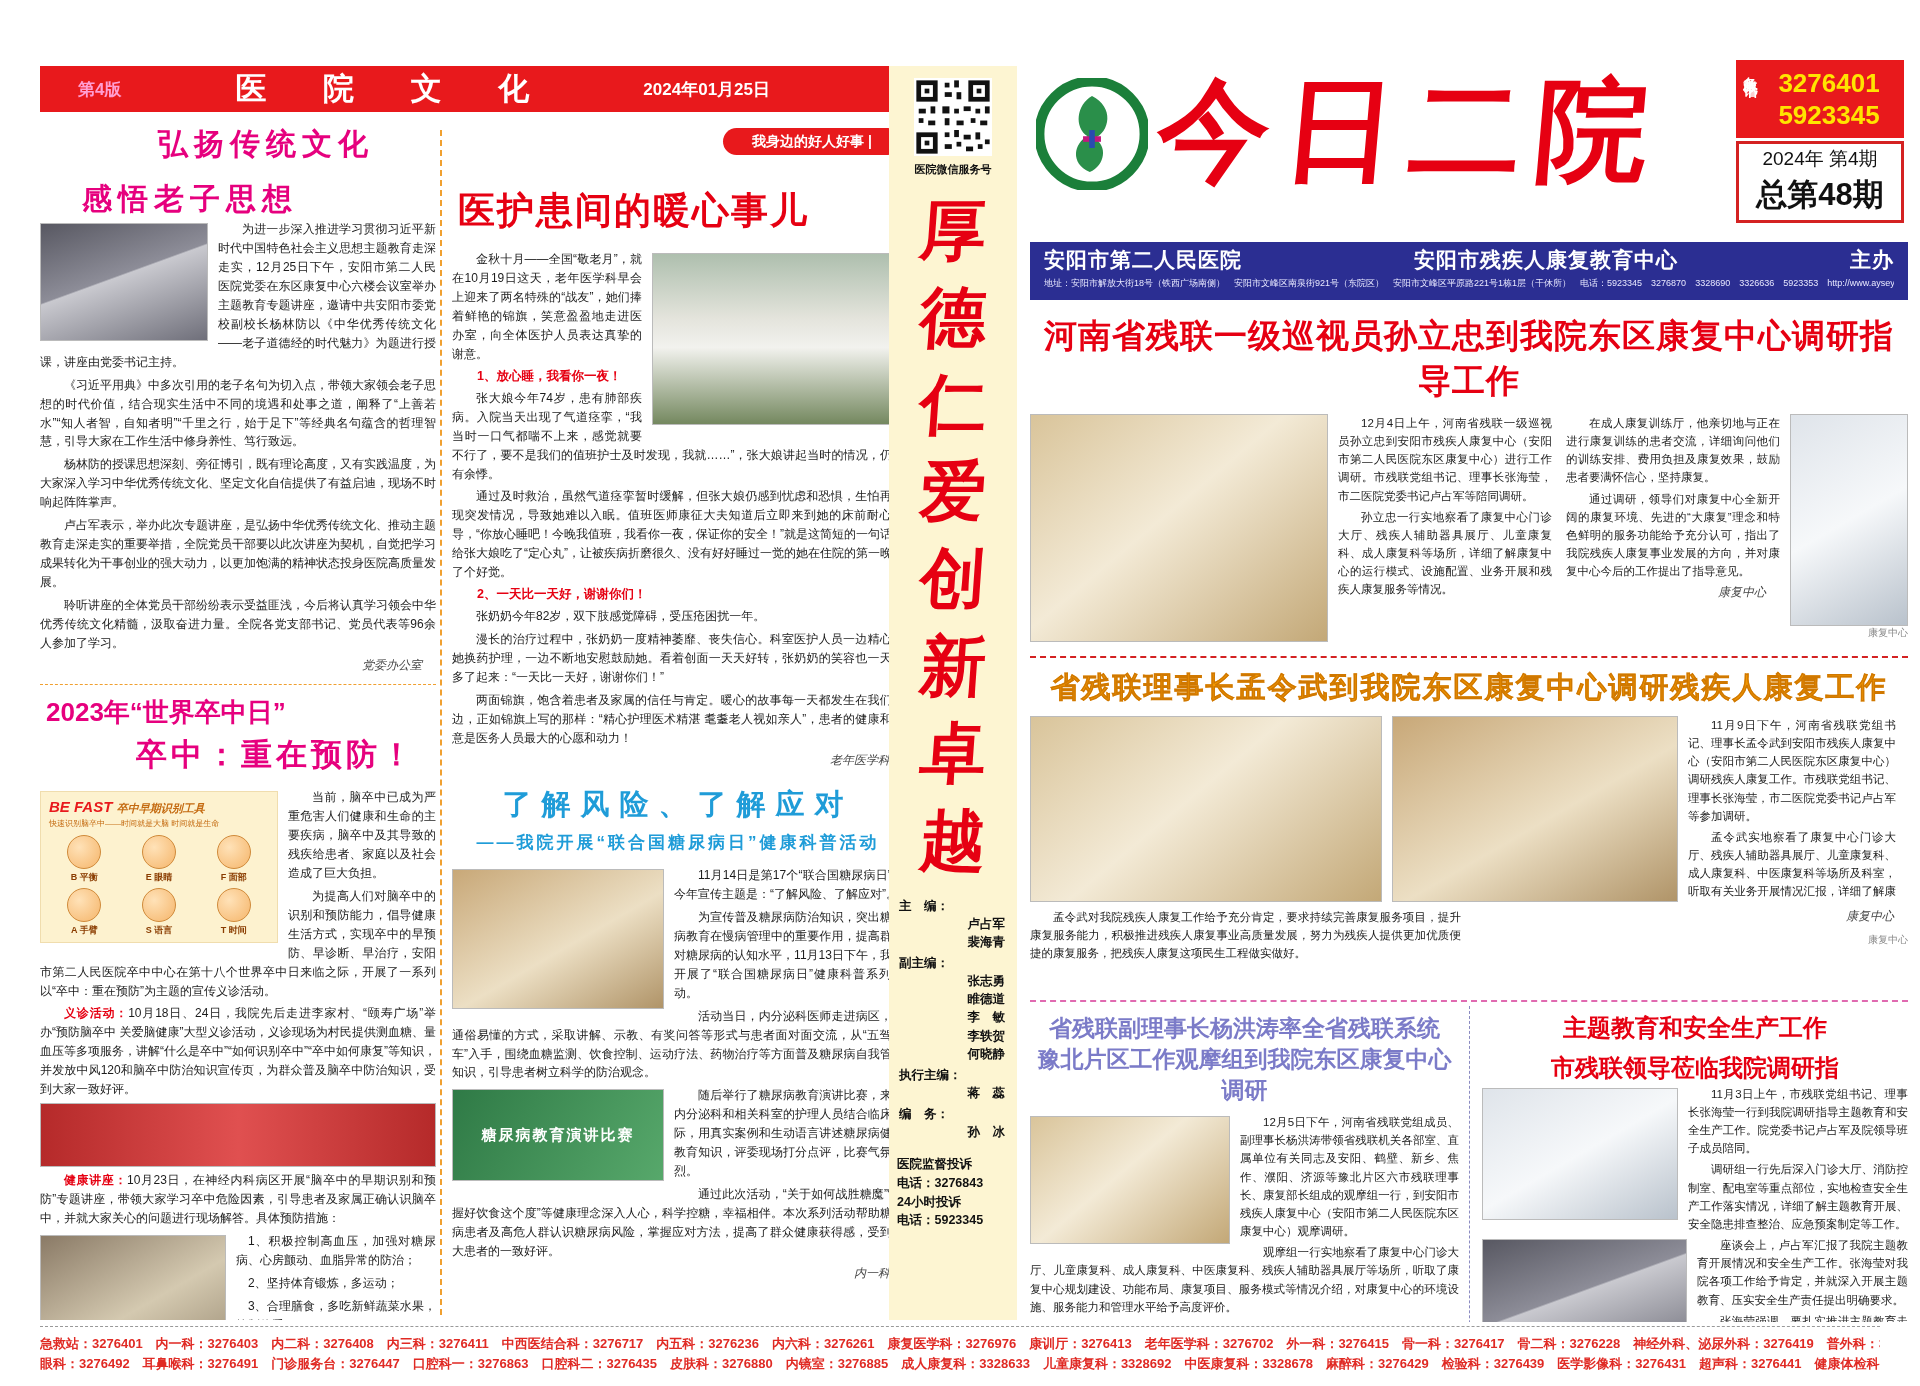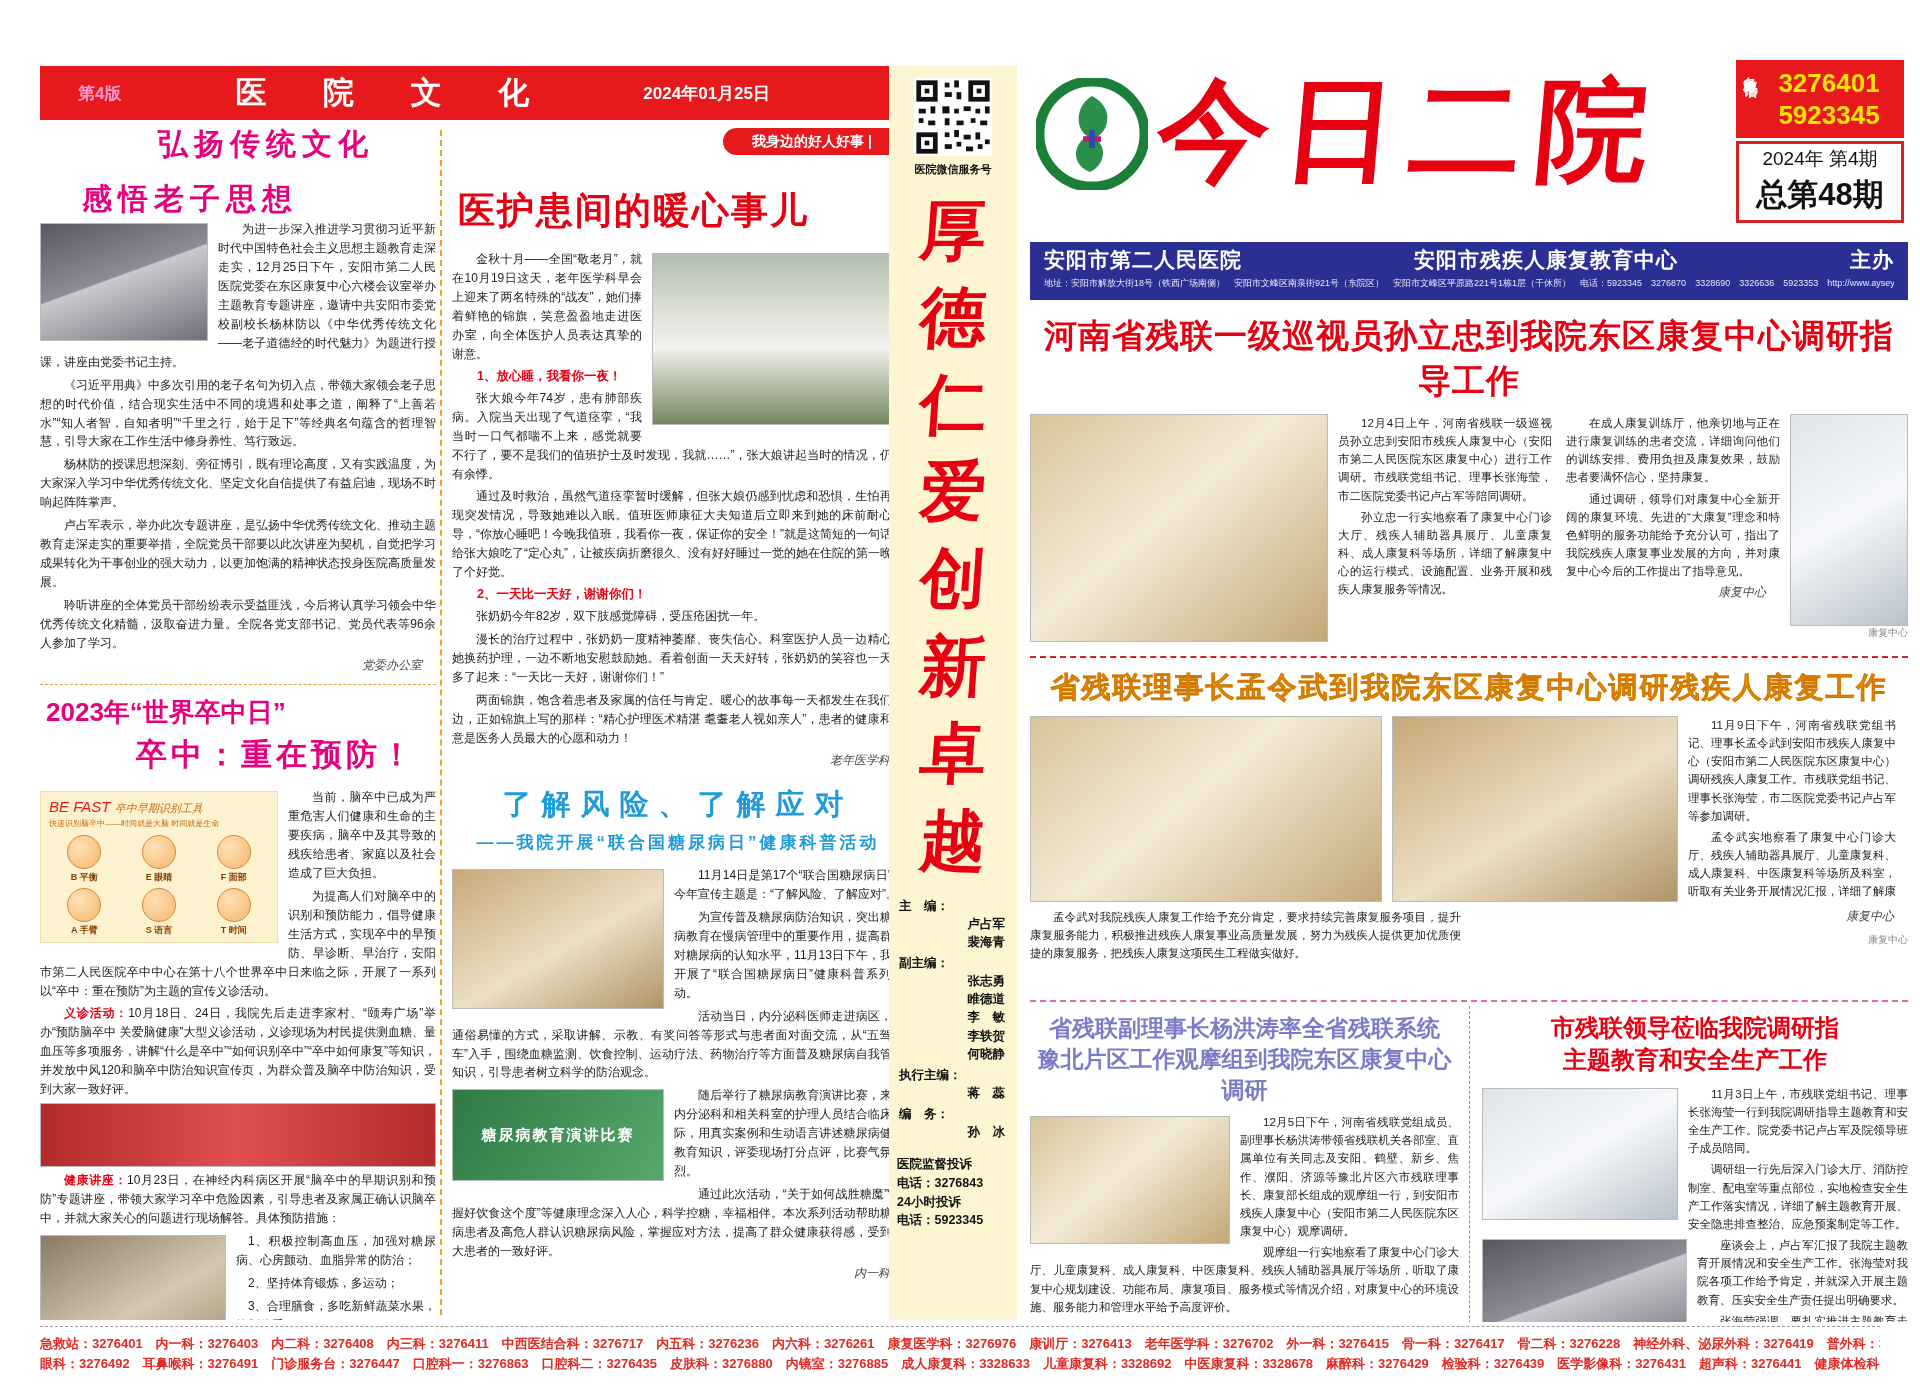--- a/index.html
+++ b/index.html
@@ -1,21 +1,21 @@
 <!DOCTYPE html>
 <html><head>
 <meta charset="utf-8">
 <style>
   * { margin:0; padding:0; box-sizing:border-box; }
   html,body { background:#ffffff; }
   body { font-family:"Liberation Sans","DejaVu Sans",sans-serif; width:1920px; height:1386px; position:relative; overflow:hidden; }
   .page { position:absolute; inset:0; background:#fff; }
 
   
-  .lheader { position:absolute; left:40px; top:66px; width:895px; height:54px; background:#e8191c; color:#fff; display:flex; align-items:center; }
+  .lheader { position:absolute; left:40px; top:66px; width:895px; height:46px; background:#e8191c; color:#fff; display:flex; align-items:center; }
   .lheader .edition { color:#ff9ed2; font-size:17px; font-weight:bold; margin-left:38px; }
   .lheader .section { flex:1; text-align:center; font-size:31px; font-weight:900; letter-spacing:24px; padding-left:24px; }
   .lheader .date { font-size:17px; font-weight:bold; margin-right:165px; }
   .badge { position:absolute; left:723px; top:128px; width:178px; height:27px; background:#e8191c; border-radius:14px; color:#fff; font-size:14px; font-weight:bold; text-align:center; line-height:27px; }
 
   
   .col-left { position:absolute; left:40px; top:118px; width:396px; height:1202px; overflow:hidden; }
   .col-mid  { position:absolute; left:452px; top:160px; width:452px; height:1160px; overflow:hidden; }
   .vdiv-orange { position:absolute; left:440px; top:130px; height:1185px; border-left:2px dashed #f0a030; }
 
@@ -44,21 +44,21 @@
   .ph-corridor { background:linear-gradient(140deg,#d9c49a,#f3ead6 45%,#c3a877); }
   .ph-room { background:linear-gradient(150deg,#dfe4ea,#f6f8fa 50%,#b9c2cc); }
   .ph-green { background:linear-gradient(120deg,#2f7a46,#57a86b); position:relative; }
   .ph-cap { font-size:10px; color:#888; text-align:right; }
 
   .fl { float:left; margin:3px 10px 4px 0; }
   .fr { float:right; margin:3px 0 4px 10px; }
 
   
   .befast { width:238px; height:152px; background:#fdf2cf; border:1px solid #f0ddae; padding:6px 8px; }
-  .befast .bt { color:#e8191c; font-size:15px; font-weight:400; font-style:italic; }
+  .befast .bt { color:#e8191c; font-size:15px; font-weight:700; font-style:italic; }
   .befast .bs { color:#c46a10; font-size:8px; margin:2px 0 6px; }
   .bf-grid { display:grid; grid-template-columns:repeat(3,1fr); gap:4px; }
   .bf-item { text-align:center; font-size:9px; color:#8a3c00; font-weight:bold; }
   .bf-face { width:34px; height:34px; margin:0 auto 2px; border-radius:50%; background:radial-gradient(circle at 35% 35%,#ffe2b8,#f5b56a); border:1px solid #d08a3a; }
 
   
   .strip { position:absolute; left:889px; top:66px; width:128px; height:1254px; background:#fdf5d2; padding:8px 6px; text-align:center; }
   .qr { width:78px; height:78px; margin:4px auto 2px; background:#fff; }
   .qr-label { font-size:11px; font-weight:bold; color:#111; margin-bottom:10px; }
   .slogan { margin-top:6px; }
@@ -336,22 +336,22 @@
         <h1 class="headline3">省残联副理事长杨洪涛率全省残联系统</h1>
         <h1 class="headline3" style="margin-bottom:8px;">豫北片区工作观摩组到我院东区康复中心调研</h1>
         <div class="ph ph-corridor fl" style="width:200px;height:128px;"></div>
         <p class="body">12月5日下午，河南省残联党组成员、副理事长杨洪涛带领省残联机关各部室、直属单位有关同志及安阳、鹤壁、新乡、焦作、濮阳、济源等豫北片区六市残联理事长、康复部长组成的观摩组一行，到安阳市残疾人康复中心（安阳市第二人民医院东区康复中心）观摩调研。</p>
         <p class="body">观摩组一行实地察看了康复中心门诊大厅、儿童康复科、成人康复科、中医康复科、残疾人辅助器具展厅等场所，听取了康复中心规划建设、功能布局、康复项目、服务模式等情况介绍，对康复中心的环境设施、服务能力和管理水平给予高度评价。</p>
         <div class="ph ph-room fl" style="width:210px;height:130px;"></div>
         <p class="body">在儿童康复科，观摩组成员现场观摩了言语训练、感统训练等特色康复课程，详细询问了残疾儿童康复救助政策落实、康复效果评估等情况，不时与康复治疗师交流经验做法。</p>
 
       </div>
       <div class="bcol rgt">
+        <h1 class="headline4" style="margin-bottom:8px;">主题教育和安全生产工作</h1>
         <h1 class="headline4">市残联领导莅临我院调研指</h1>
-        <h1 class="headline4" style="margin-bottom:8px;">主题教育和安全生产工作</h1>
         <div class="ph ph-room fl" style="width:196px;height:132px;"></div>
         <p class="body">11月3日上午，市残联党组书记、理事长张海莹一行到我院调研指导主题教育和安全生产工作。院党委书记卢占军及院领导班子成员陪同。</p>
         <p class="body">调研组一行先后深入门诊大厅、消防控制室、配电室等重点部位，实地检查安全生产工作落实情况，详细了解主题教育开展、安全隐患排查整治、应急预案制定等工作。</p>
         <div class="ph ph-classroom fl" style="width:205px;height:120px;"></div>
         <p class="body">座谈会上，卢占军汇报了我院主题教育开展情况和安全生产工作。张海莹对我院各项工作给予肯定，并就深入开展主题教育、压实安全生产责任提出明确要求。</p>
         <p class="body">张海莹强调，要扎实推进主题教育走深走实，统筹抓好医疗服务和安全生产各项工作，筑牢安全线、守住平安线，不断增强群众就医安全感、健康幸福感，让人民群众得到实惠、看到变化，确保医院各项工作在主题教育活动中取得实际成效。</p>
 
       </div>
     </div>
   </div>

